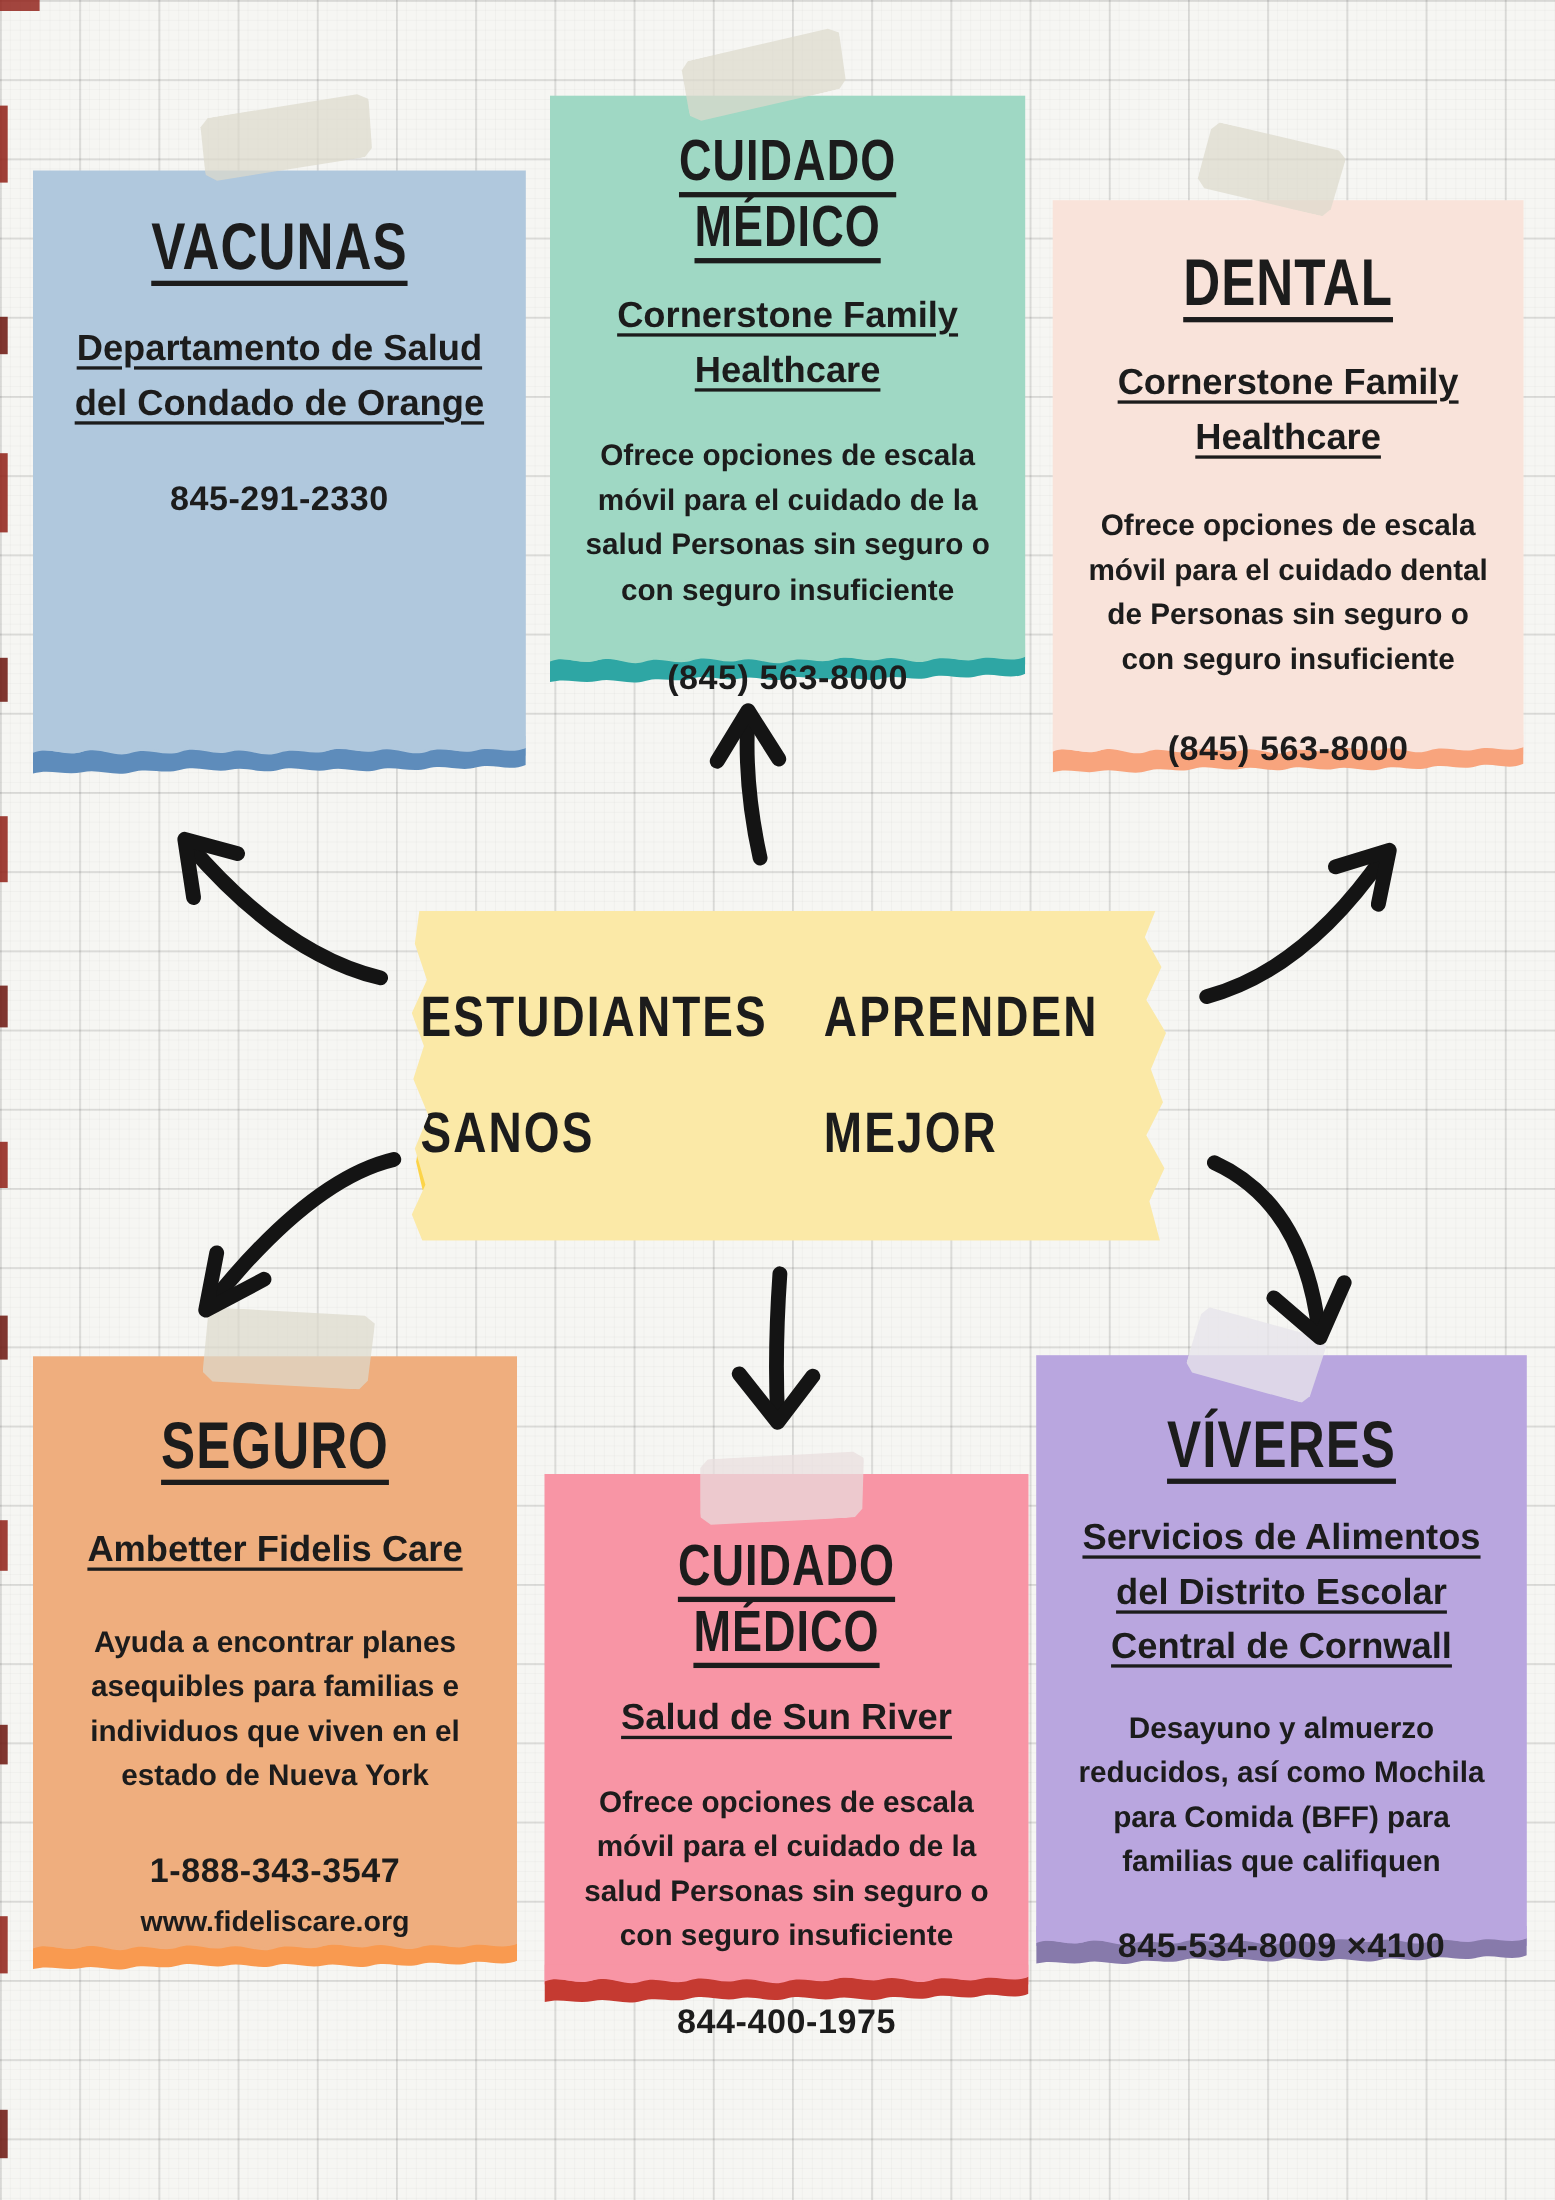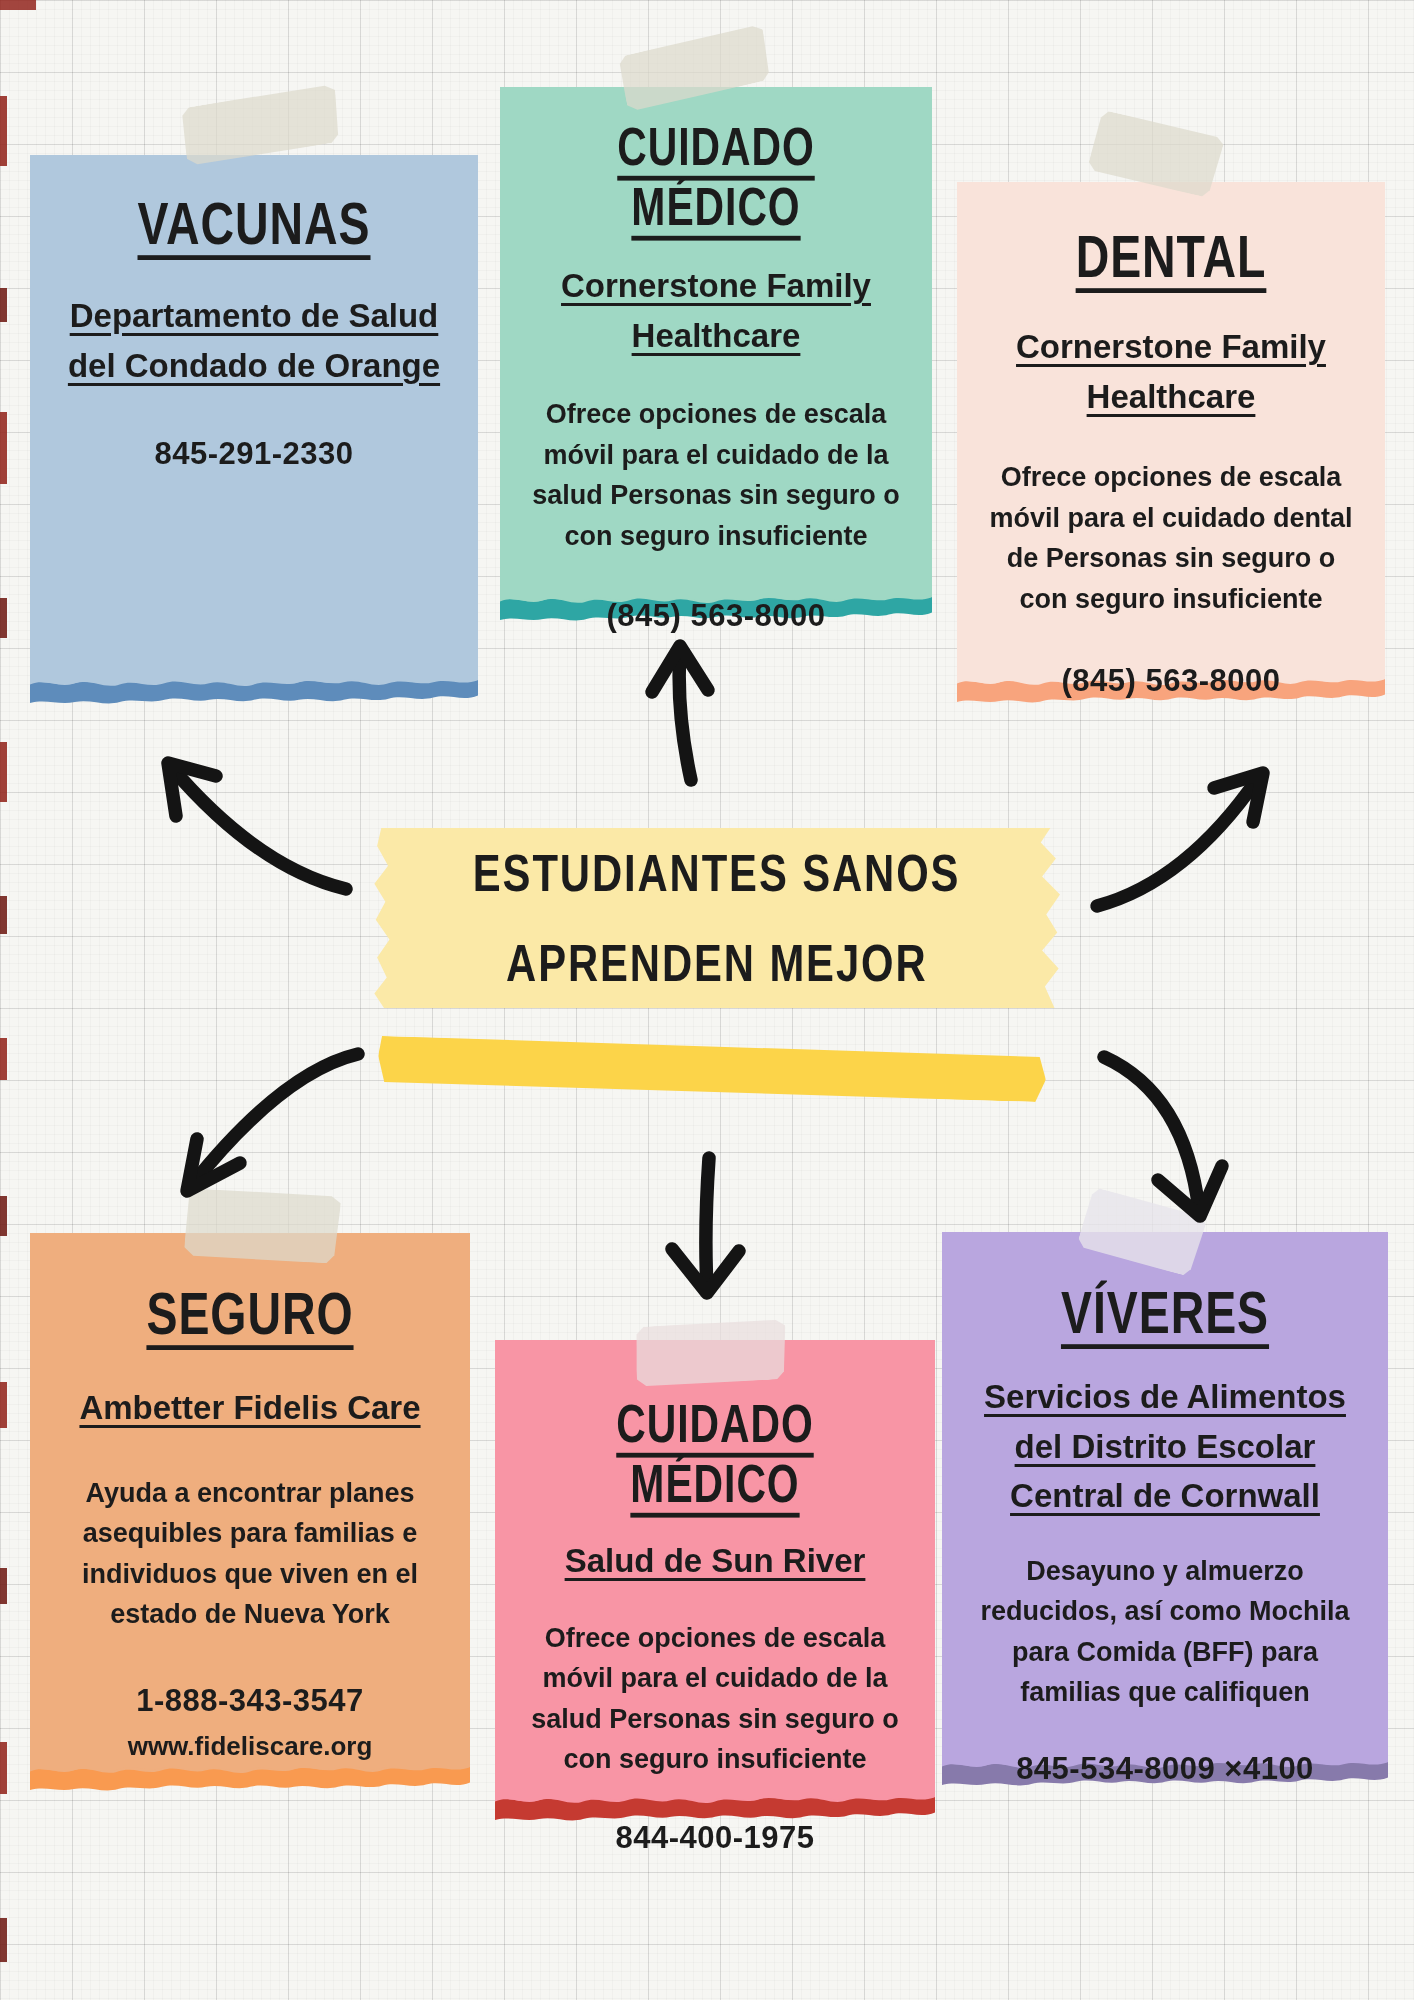--- a/index.html
+++ b/index.html
@@ -29,22 +29,22 @@
   .note-org{font-size:33px;line-height:1.5;
     text-decoration:underline;text-decoration-thickness:2.5px;text-underline-offset:6px;text-align:center;}
   .note-body{font-size:27px;line-height:1.5;}
   .note-phone{font-size:31px;letter-spacing:0.5px;margin-top:8px;text-align:center;}
   .note-web{font-size:26px;margin-top:-28px;}
   
   .tape{position:absolute;background:rgba(221,217,204,0.72);z-index:3;
     clip-path:polygon(2% 12%,7% 0,94% 4%,100% 14%,97% 88%,92% 100%,6% 96%,0 84%);
     box-shadow:0 0 6px rgba(120,115,100,0.12);}
   
-  .banner{position:absolute;left:373px;top:828px;width:687px;height:180px;z-index:2;
-    background:var(--note-bg);display:flex;flex-direction:column;justify-content:center;align-items:center;
+  .banner{position:absolute;left:373px;top:828px;width:687px;height:300px;z-index:2;
+    background:var(--note-bg);display:flex;flex-direction:row;justify-content:center;align-items:center;
     clip-path:polygon(1.2% 0,98.6% 0,97.2% 8%,99.4% 17%,97.4% 27%,100% 37%,98% 48%,99.6% 58%,97.4% 68%,99.8% 78%,97.8% 88%,99.2% 100%,1.6% 100%,0.2% 92%,2% 83%,0.6% 72%,2.4% 62%,0.4% 51%,1.8% 41%,0.2% 31%,2.2% 21%,0.6% 10%);}
   .banner-line{font-size:44px;font-weight:700;letter-spacing:2px;line-height:2.05;transform:scale(0.95,1.18);}
   .banner-strip{position:absolute;left:378px;top:1044px;width:668px;height:50px;z-index:1;
     background:var(--strip);transform:rotate(1.4deg);
     clip-path:polygon(0.5% 0,99% 10%,100% 55%,98.5% 100%,1% 92%,0 40%);}
   
   .arrows{position:absolute;inset:0;width:100%;height:100%;z-index:4;pointer-events:none;}
   .arrows path{fill:none;stroke:#141414;stroke-width:13.5;stroke-linecap:round;stroke-linejoin:round;}
   
   .edge-mark{position:absolute;left:0;width:7px;background:#93261d;opacity:0.88;z-index:5;}

